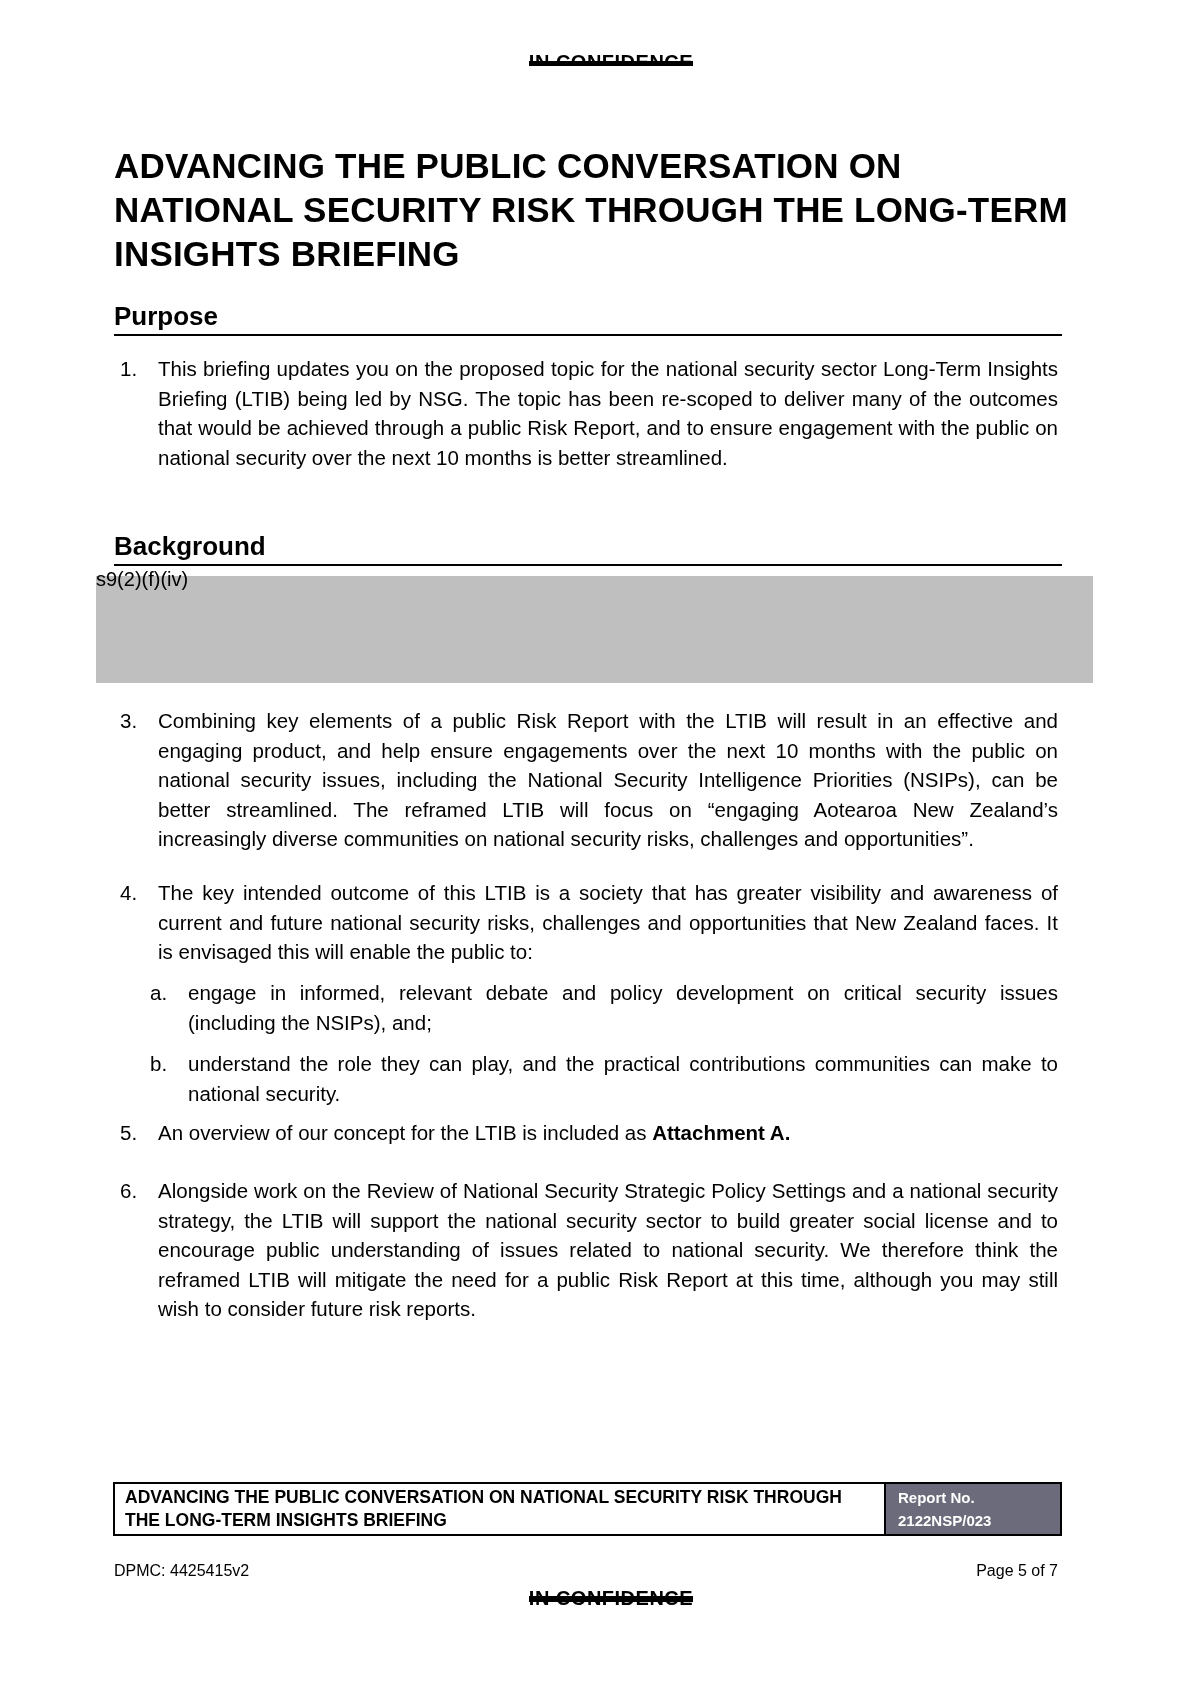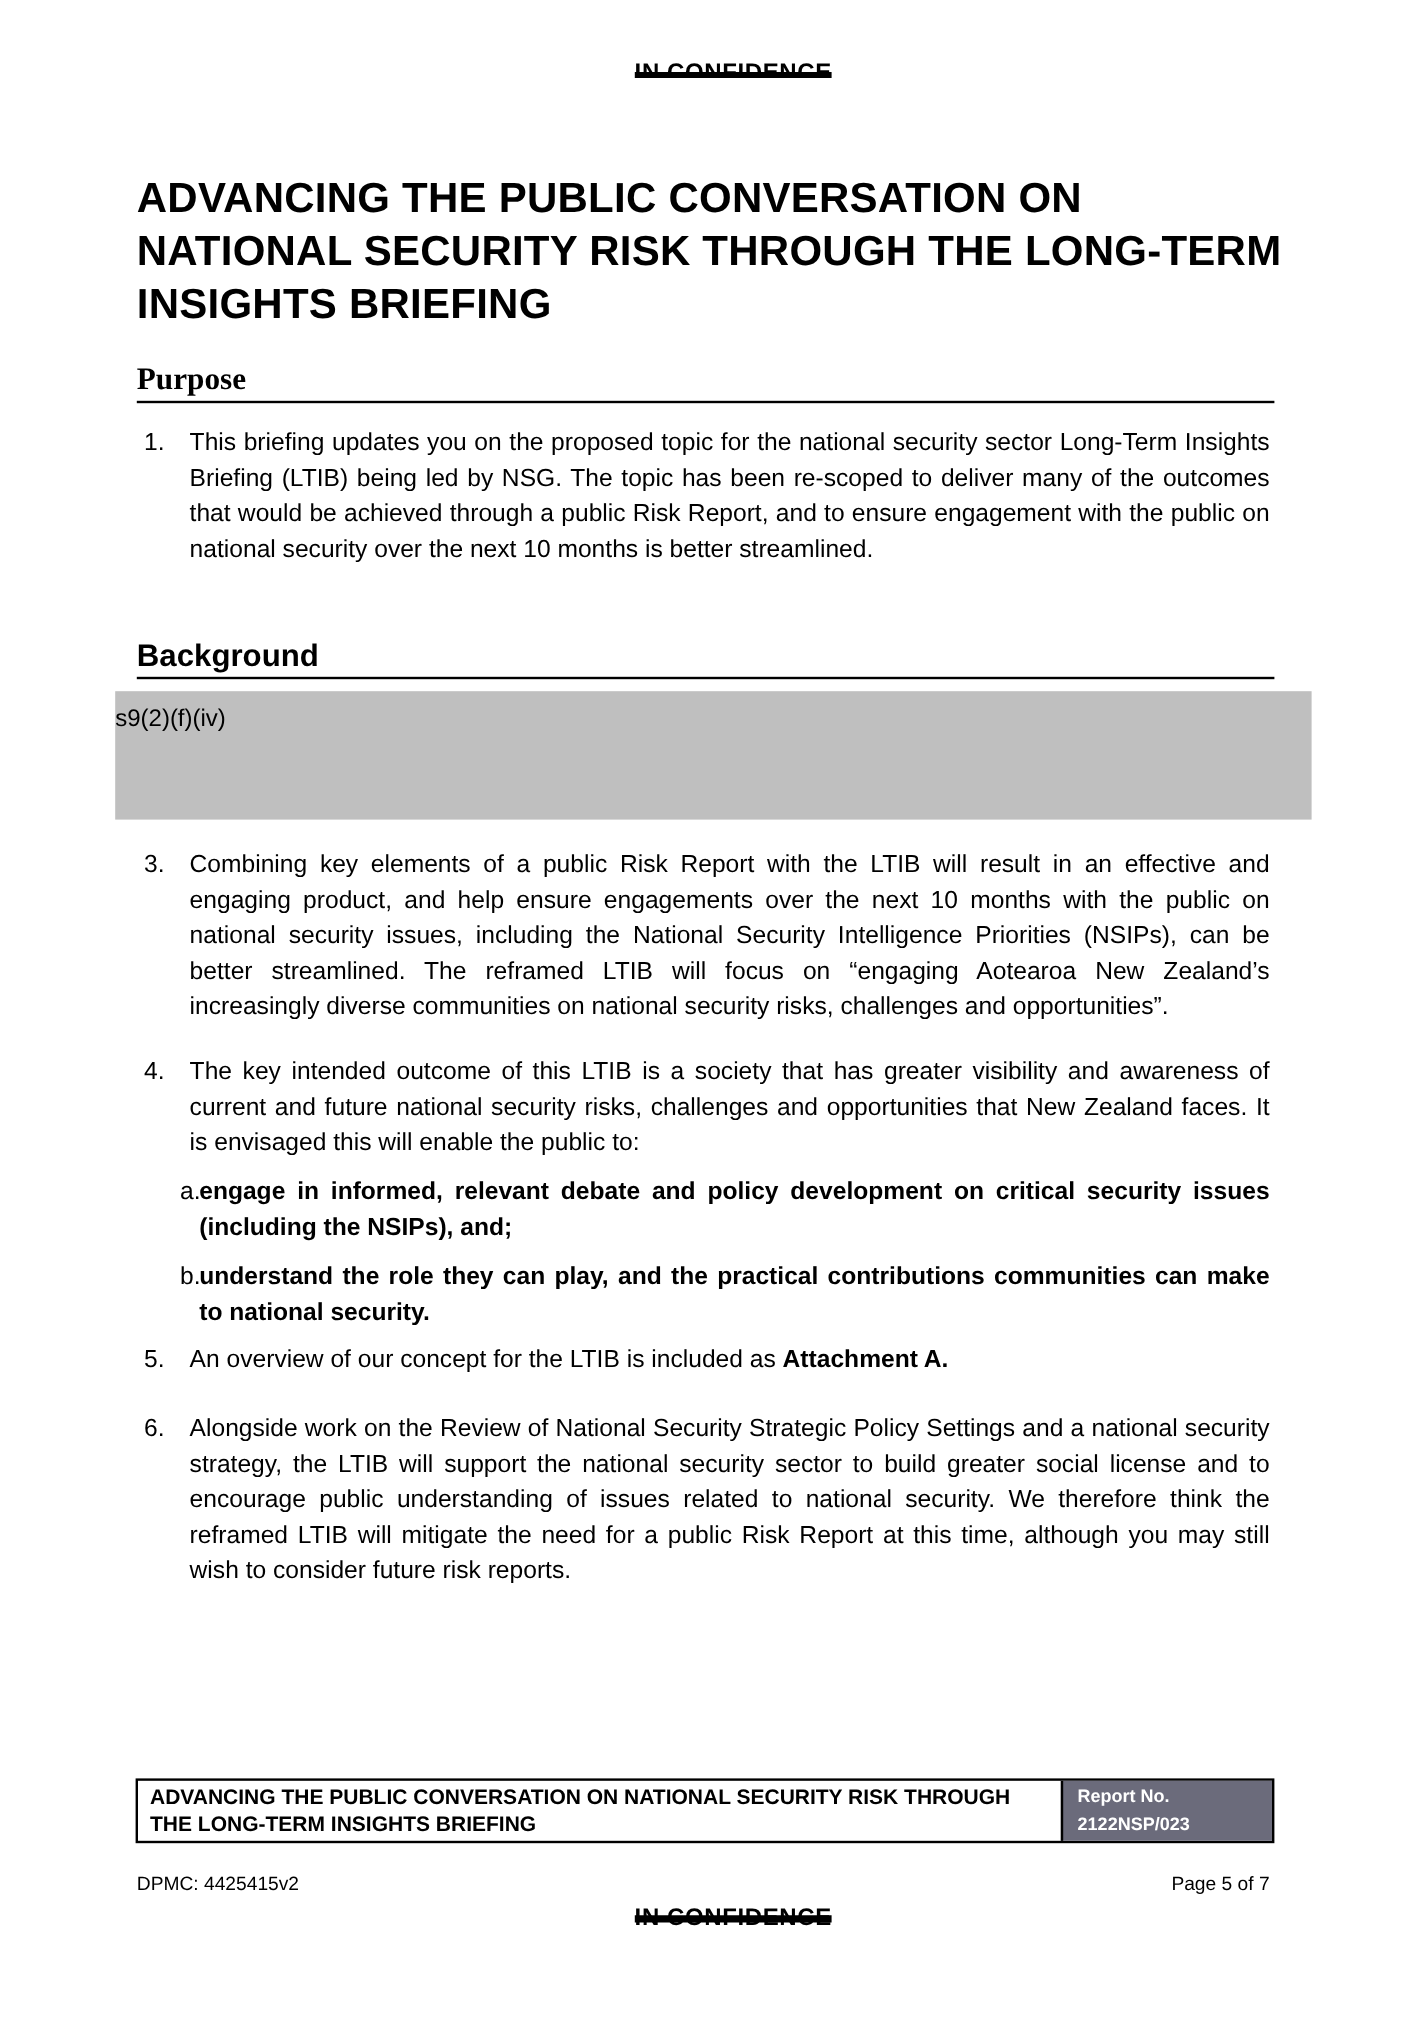--- a/index.html
+++ b/index.html
@@ -12,33 +12,33 @@
                          height: 6px; background: #000; border-radius: 3px; }
   .classif.top { top: 48px; }
   .classif.bottom { top: 1588px; }
   .classif.bottom span { height: 20px; }
   .classif.bottom span::after { top: 8px; }
 
   .title { position: absolute; left: 114px; top: 144px; width: 960px;
            font-weight: bold; font-size: 35px; line-height: 44px; letter-spacing: 0.2px; }
   .heading { position: absolute; left: 114px; width: 948px; font-weight: bold; font-size: 26px;
              border-bottom: 2px solid #000; padding-bottom: 2px; line-height: 32px; }
-  .h-purpose { top: 300px; font-family: Liberation Serif, serif; }
+  .h-purpose { top: 300px; }
   .h-background { top: 530px; }
 
   .para { position: absolute; left: 114px; width: 944px; font-size: 20.5px; line-height: 29.5px;
           text-align: justify; }
   .para .num { position: absolute; left: 6px; top: 0; }
   .para .txt { margin-left: 44px; display: block; }
   .sub { position: absolute; left: 114px; width: 944px; font-size: 20.5px; line-height: 29.5px; text-align: justify; }
   .sub .num { position: absolute; left: 36px; top: 0; }
-  .sub .txt { margin-left: 52px; display: block; font-weight: bold; }
+  .sub .txt { margin-left: 74px; display: block; }
 
   .redact { position: absolute; left: 96px; top: 576px; width: 997px; height: 107px; background: #bfbfbf; }
-  .redact-label { position: absolute; left: 96px; top: 588px; font-size: 20px; }
+  .redact-label { position: absolute; left: 96px; top: 568px; font-size: 20px; }
 
   .footer-box { position: absolute; left: 113px; top: 1482px; width: 945px; height: 50px;
                 border: 2px solid #000; display: flex; }
   .footer-title { flex: 1; padding: 2px 10px; font-weight: bold; font-size: 17.5px; line-height: 23px; }
   .footer-report { width: 150px; background: #6b6b7b; color: #fff; font-weight: bold;
                    font-size: 15px; line-height: 23px; padding: 2px 12px; border-left: 2px solid #000; }
   .doc-id { position: absolute; left: 114px; top: 1562px; font-size: 16px; }
   .page-num { position: absolute; right: 132px; top: 1562px; font-size: 16px; }
 </style>
 </head>

